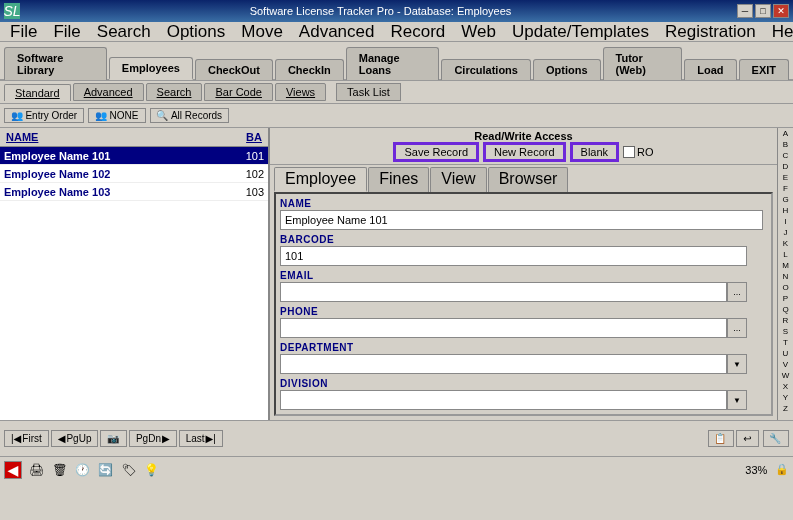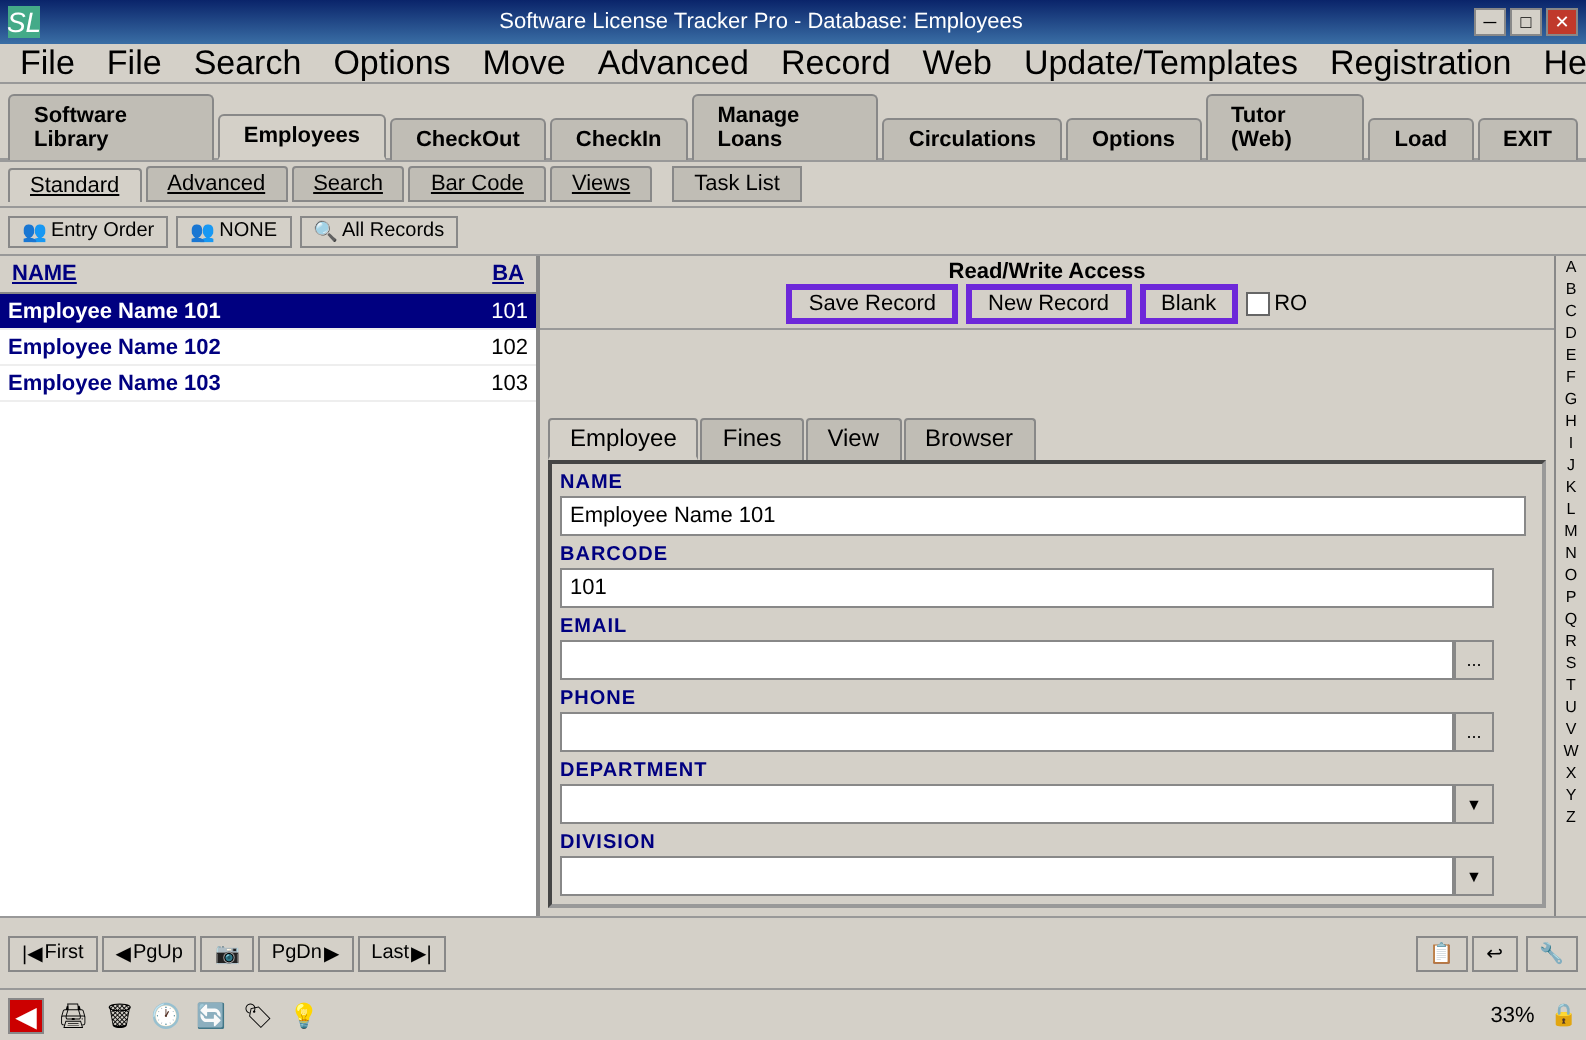--- a/index.html
+++ b/index.html
@@ -210,24 +210,23 @@
       display: flex;
       padding: 2px 4px 0 4px;
       gap: 1px;
       background: #d4d0c8;
     }
     .record-tab {
       padding: 2px 10px;
       border: 1px solid #888;
       background: #c0bdb5;
       cursor: pointer;
-      font-size: 12px;
+      font-size: 16px;
       border-bottom: none;
       border-radius: 2px 2px 0 0;
-      margin-top: 42px;
     }
     .record-tab.active { background: #d4d0c8; border-bottom: 2px solid #d4d0c8; }
 
     
     #record-form {
       flex: 1;
       background: #d4d0c8;
       border: 2px inset #999;
       overflow-y: auto;
       padding: 4px;

